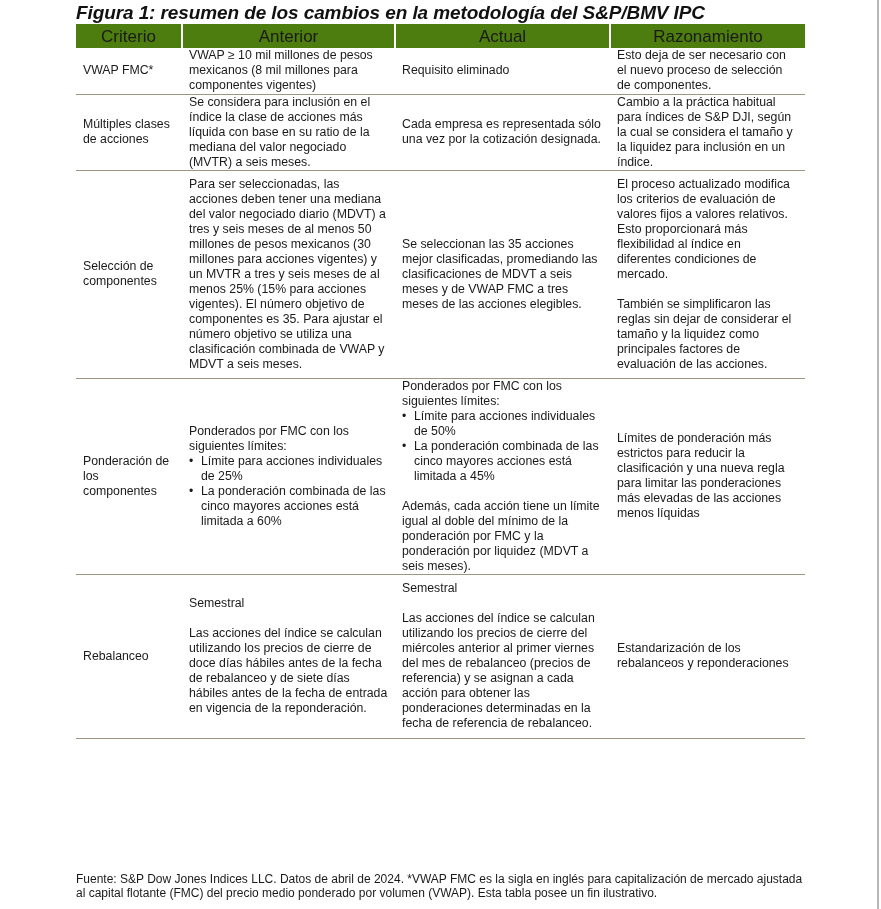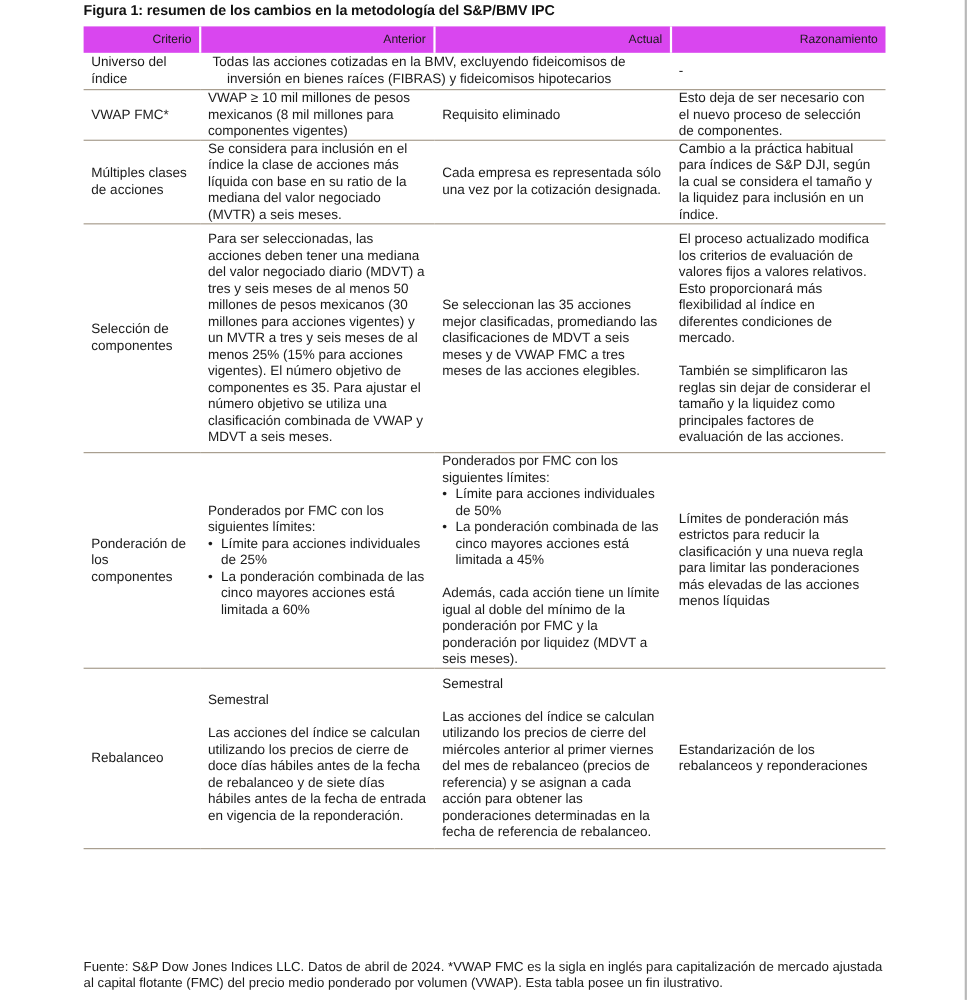--- a/index.html
+++ b/index.html
@@ -5,34 +5,34 @@
     html, body { margin: 0; padding: 0; background: #ffffff; }
     body {
       width: 881px; height: 909px; position: relative; overflow: hidden;
       font-family: "Liberation Sans", sans-serif; color: #1a1a1a;
     }
     .right-edge {
       position: absolute; right: 2px; top: 0; width: 2px; height: 909px; background: #b8b8b8;
     }
     .figure-title {
       position: absolute; left: 76px; top: 2px;
-      font-size: 13px; font-weight: bold; letter-spacing: -0.1px; color: #111;
+      font-size: 19px; font-weight: bold; letter-spacing: -0.1px; color: #111; font-style: italic;
     }
     table.methodology {
       position: absolute; left: 76px; top: 24px; width: 729px;
       border-collapse: collapse; table-layout: fixed;
       font-size: 12.3px; line-height: 15px;
     }
     col.c1 { width: 106px; }
     col.c2 { width: 213px; }
     col.c3 { width: 215px; }
     col.c4 { width: 195px; }
     thead th {
-      background: #d946ef; text-align: right; font-weight: normal;
-      padding: 3px 7px 3px 7px; height: 18px; font-size: 11px;
+      background: #4d7c0f; text-align: center; font-weight: normal;
+      padding: 3px 7px 3px 7px; height: 18px; font-size: 17px;
       border-left: 2px solid #ffffff;
     }
     thead th:first-child { border-left: none; }
     tbody td {
       vertical-align: middle; padding: 0 7px;
       border-bottom: 1.5px solid #a09584;
     }
     tbody tr:last-child td { border-bottom: 1.5px solid #a09584; }
     td.center { text-align: center; }
     ul.bullets { margin: 0; padding: 0 0 0 12px; list-style: none; }
@@ -63,25 +63,20 @@
   <thead>
     <tr>
       <th>Criterio</th>
       <th>Anterior</th>
       <th>Actual</th>
       <th>Razonamiento</th>
     </tr>
   </thead>
   <tbody>
 
-    <tr style="height:33px;">
-      <td>Universo del índice</td>
-      <td colspan="2" class="center" style="padding:0 40px 0 10px;">Todas las acciones cotizadas en la BMV, excluyendo fideicomisos de inversión en bienes raíces (FIBRAS) y fideicomisos hipotecarios</td>
-      <td>-</td>
-    </tr>
 
     <tr style="height:46px;">
       <td>VWAP FMC*</td>
       <td>VWAP ≥ 10 mil millones de pesos mexicanos (8 mil millones para componentes vigentes)</td>
       <td>Requisito eliminado</td>
       <td>Esto deja de ser necesario con el nuevo proceso de selección de componentes.</td>
     </tr>
 
 
 

